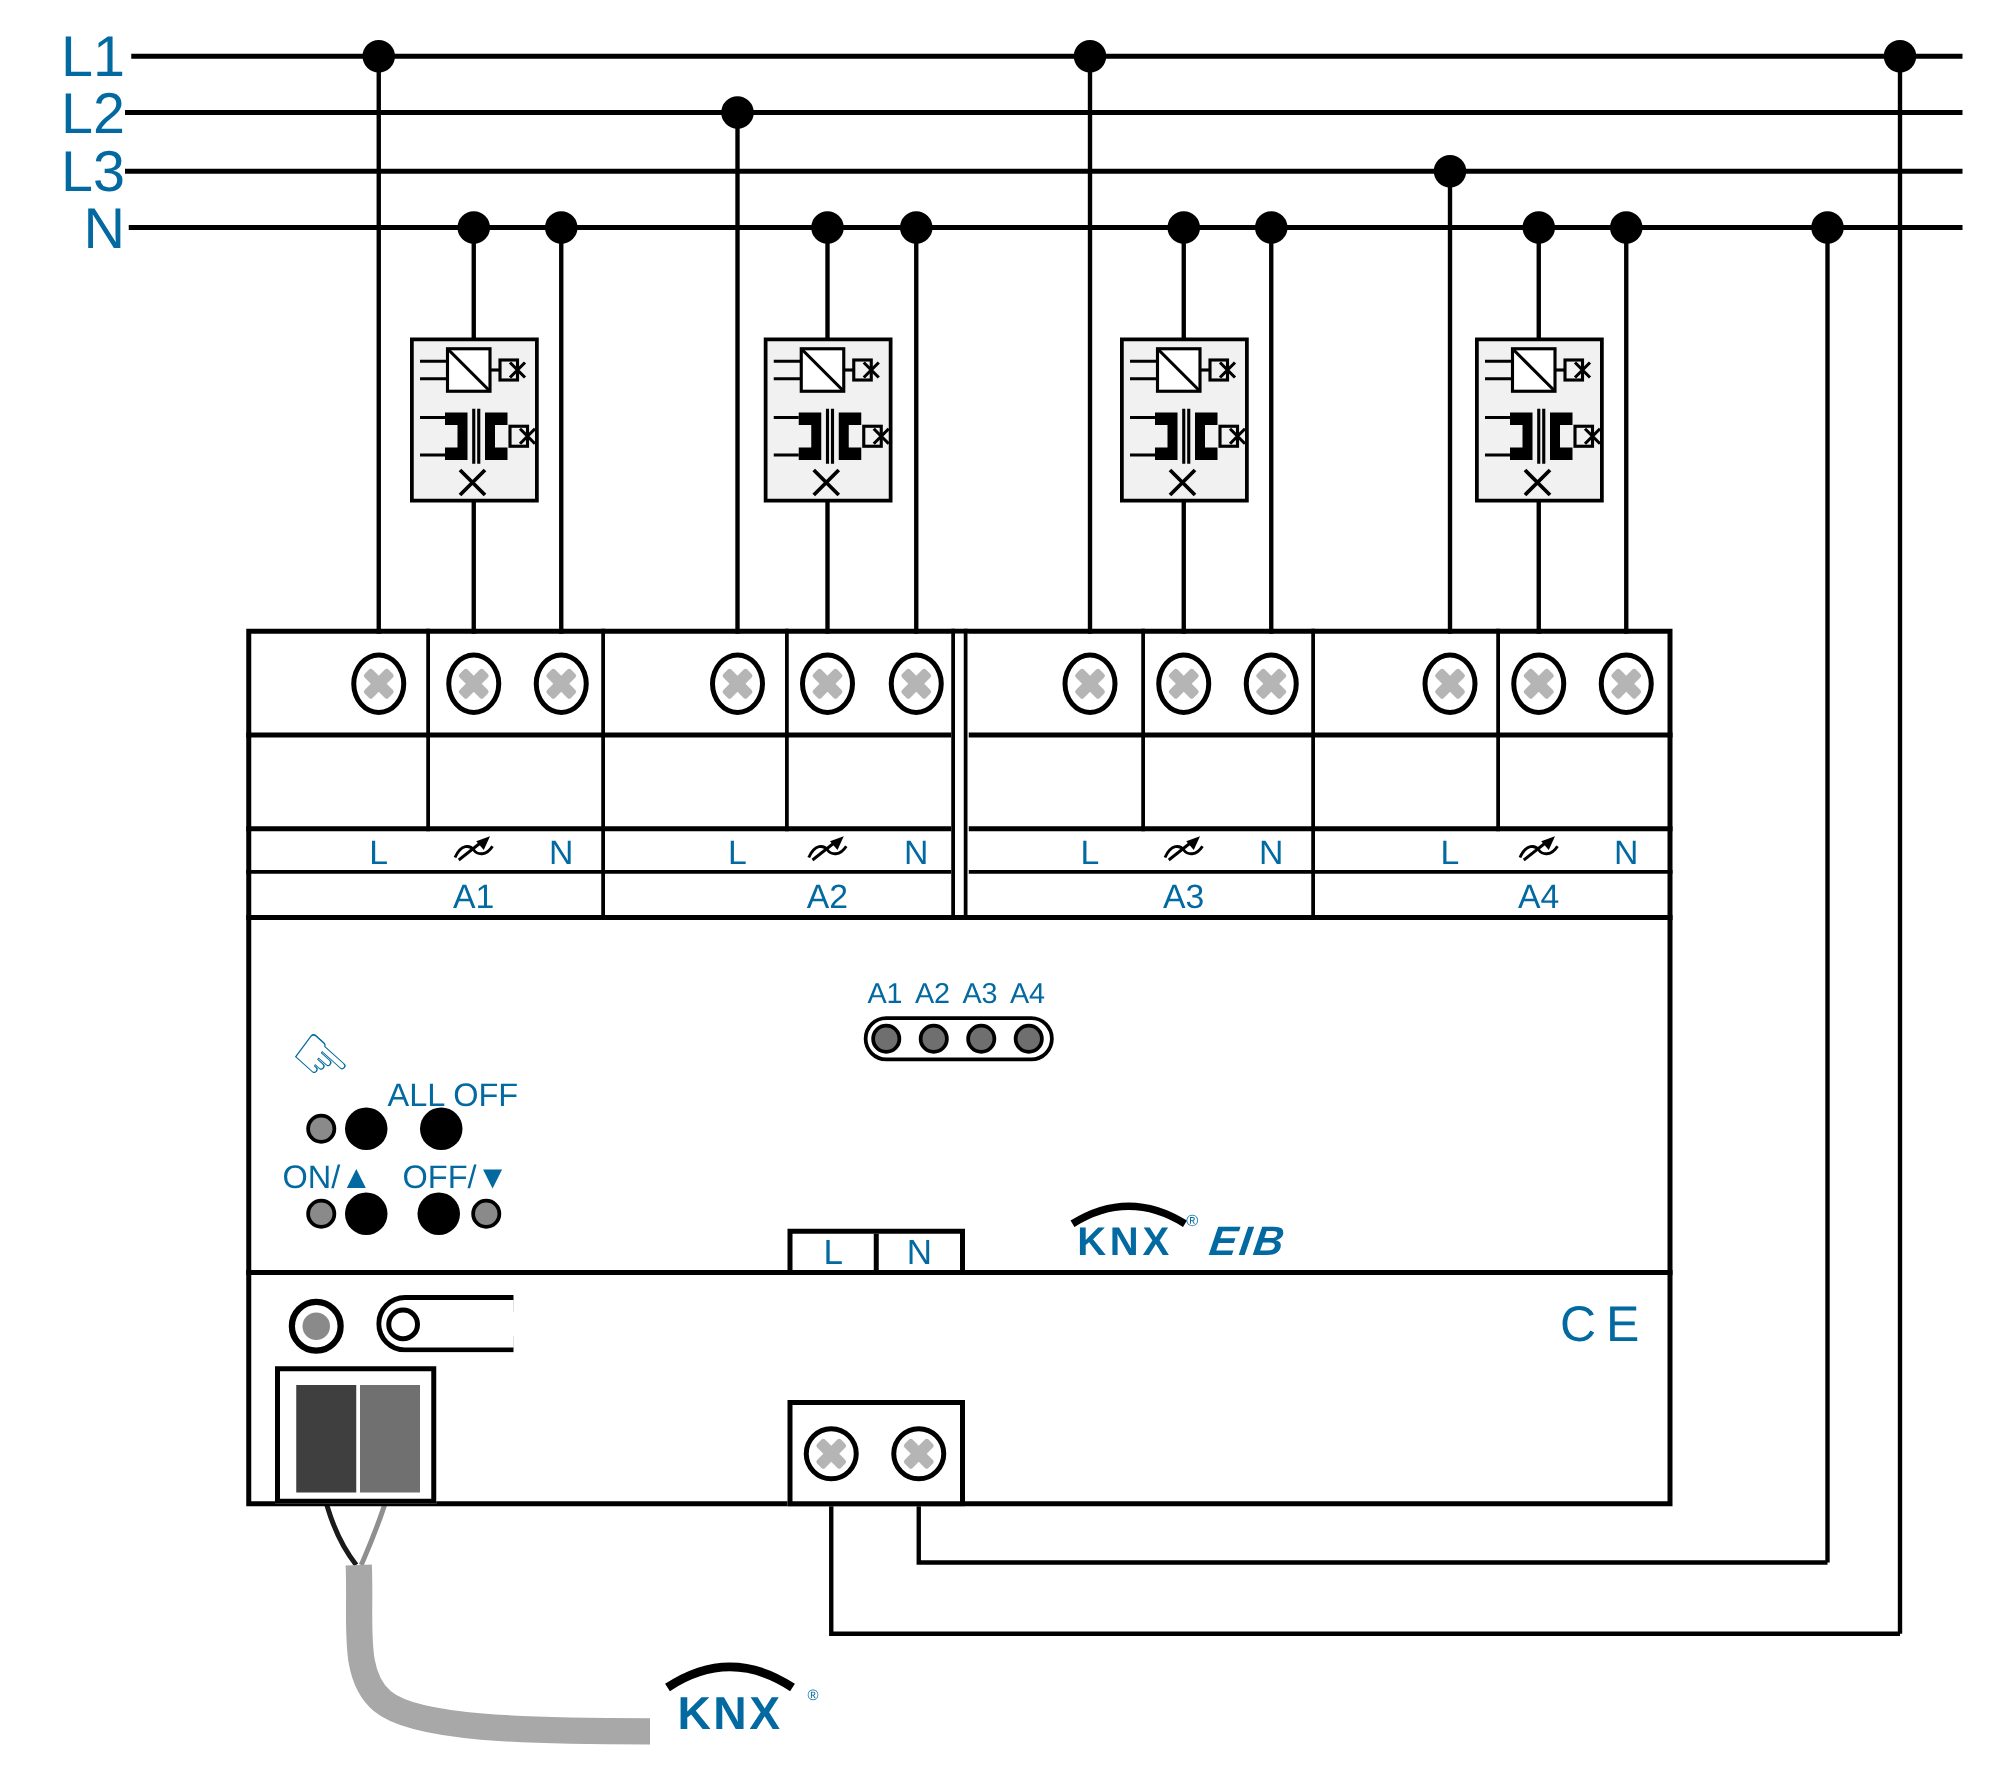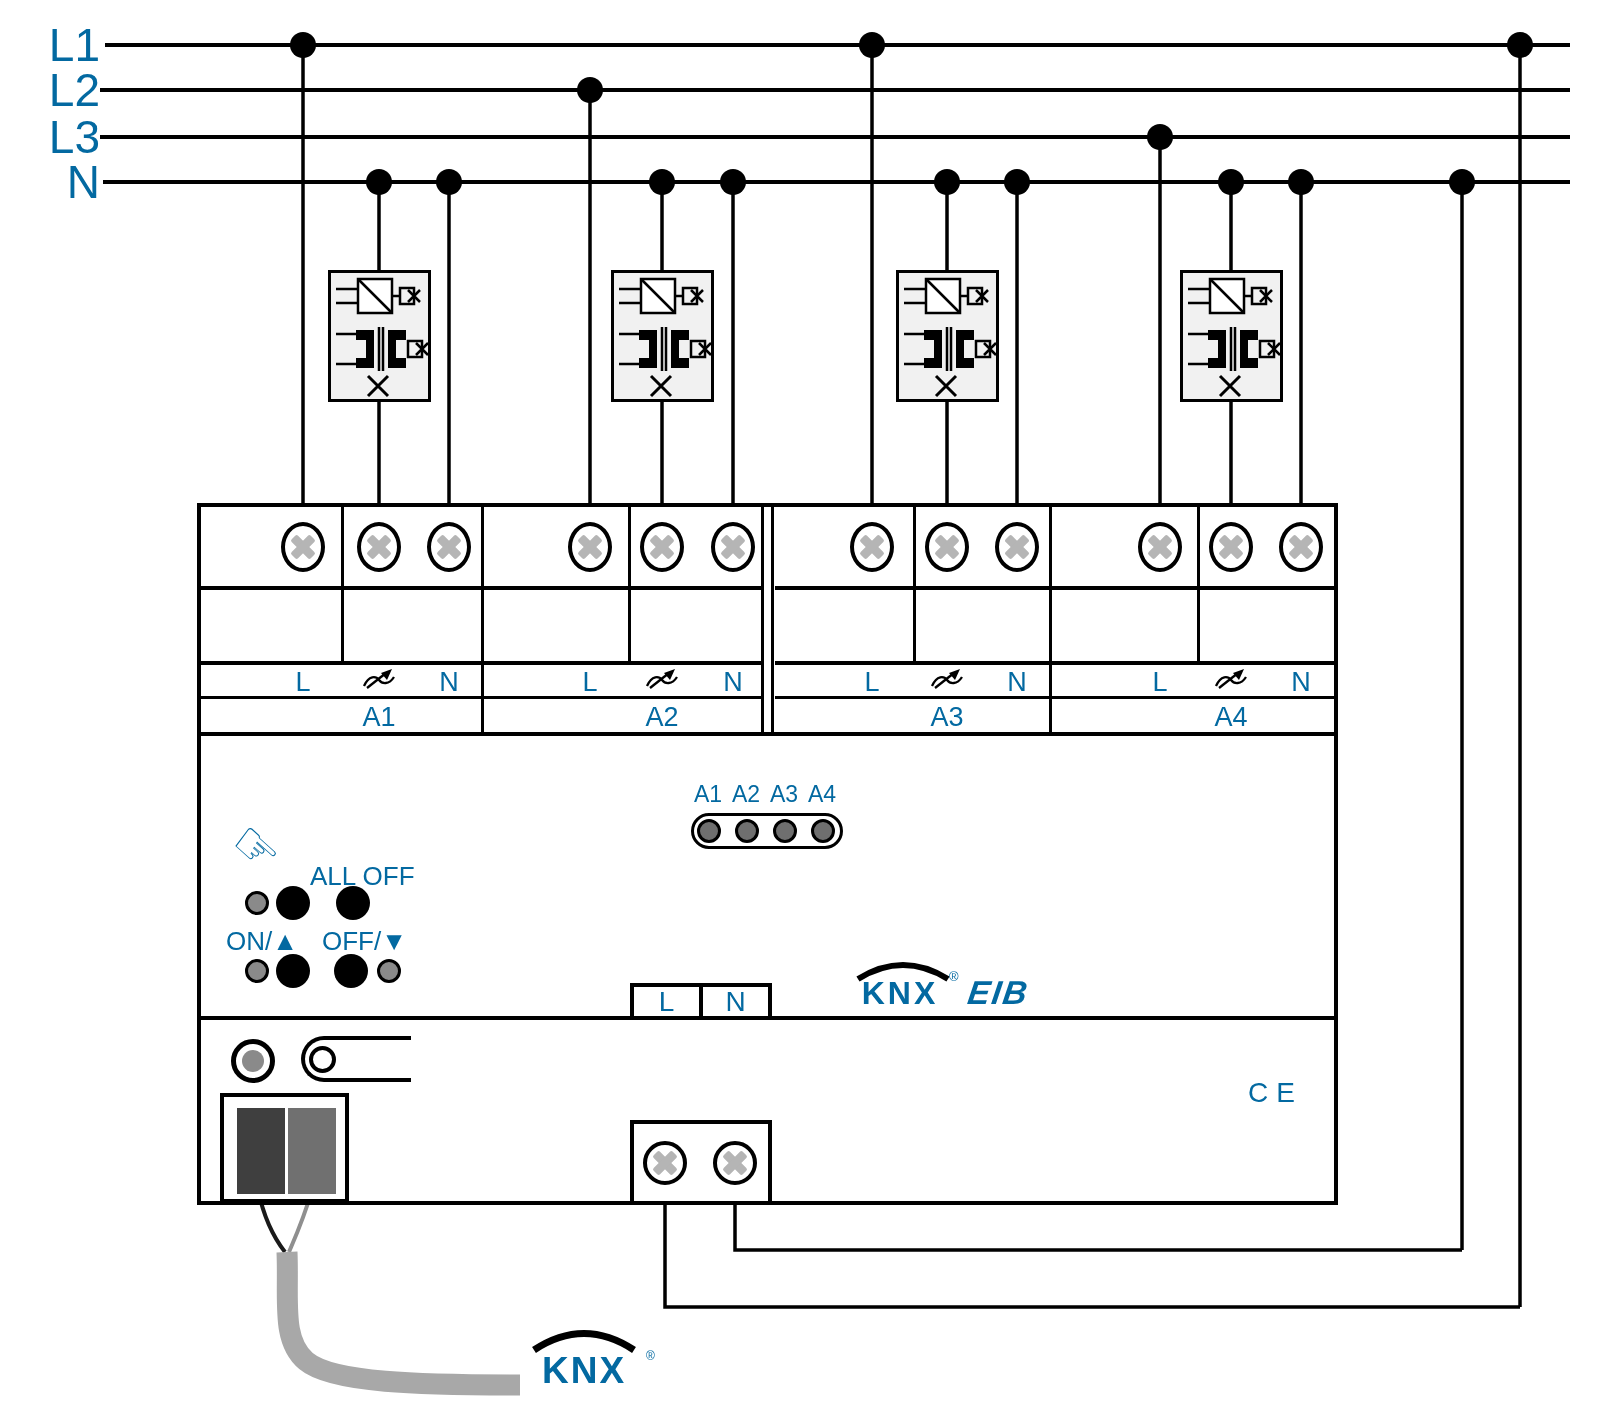--- a/index.html
+++ b/index.html
@@ -48,21 +48,21 @@
          border-radius:50%;box-sizing:border-box;}
   .knxframe{position:absolute;left:220px;top:1093px;width:129px;height:110px;border:4px solid #000;
          box-sizing:border-box;background:#fff;}
   .knxdark{position:absolute;left:13px;top:11px;width:48px;height:86px;background:#3f3f3f;}
   .knxgray{position:absolute;left:64px;top:11px;width:48px;height:86px;background:#707070;}
   .brand-knx{position:absolute;left:853px;top:977px;width:94px;text-align:center;font-size:32px;
          font-weight:bold;letter-spacing:3px;line-height:1;}
   .brand-reg{position:absolute;left:949px;top:970px;font-size:13px;line-height:1;}
   .brand-eib{position:absolute;left:968px;top:976px;font-size:33px;font-weight:bold;font-style:italic;
          letter-spacing:2px;line-height:1;transform:skewX(-8deg);}
-  .ce{position:absolute;left:1248px;top:1079px;font-size:28px;letter-spacing:8px;line-height:1;}
+  .ce{position:absolute;left:1248px;top:1040px;font-size:40px;letter-spacing:8px;line-height:1;}
   .knx2{position:absolute;left:528px;top:1352px;width:112px;text-align:center;font-size:37px;
          font-weight:bold;letter-spacing:2px;line-height:1;}
   .knx2reg{position:absolute;left:646px;top:1350px;font-size:12px;line-height:1;}
   svg.overlay{position:absolute;left:0;top:0;}
 </style>
 </head>
 <body>
 
 <div id="stage">
 

